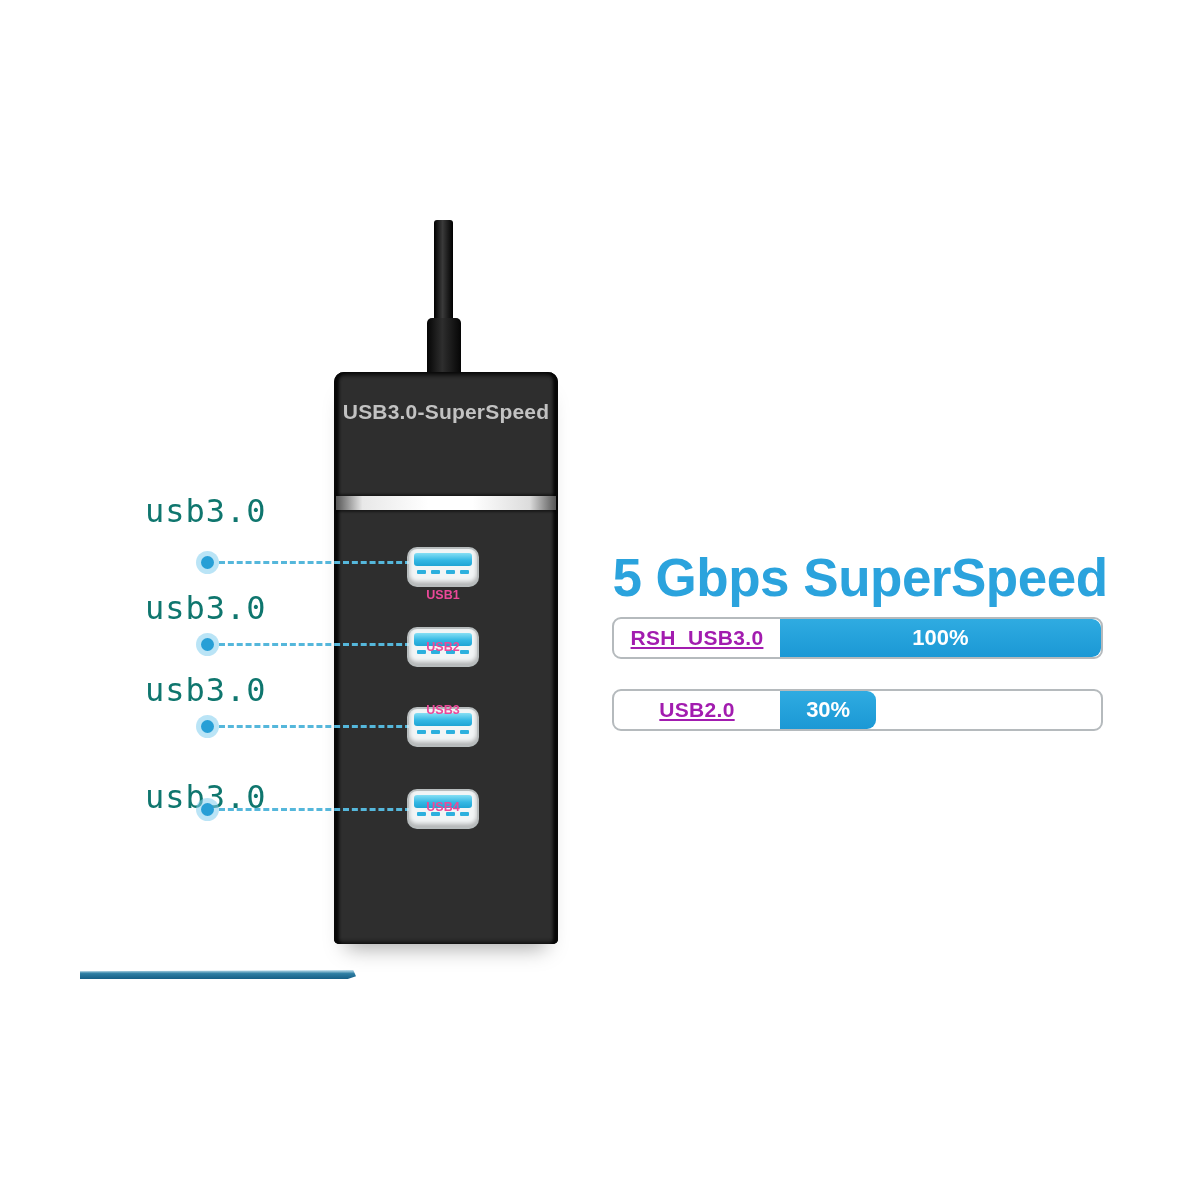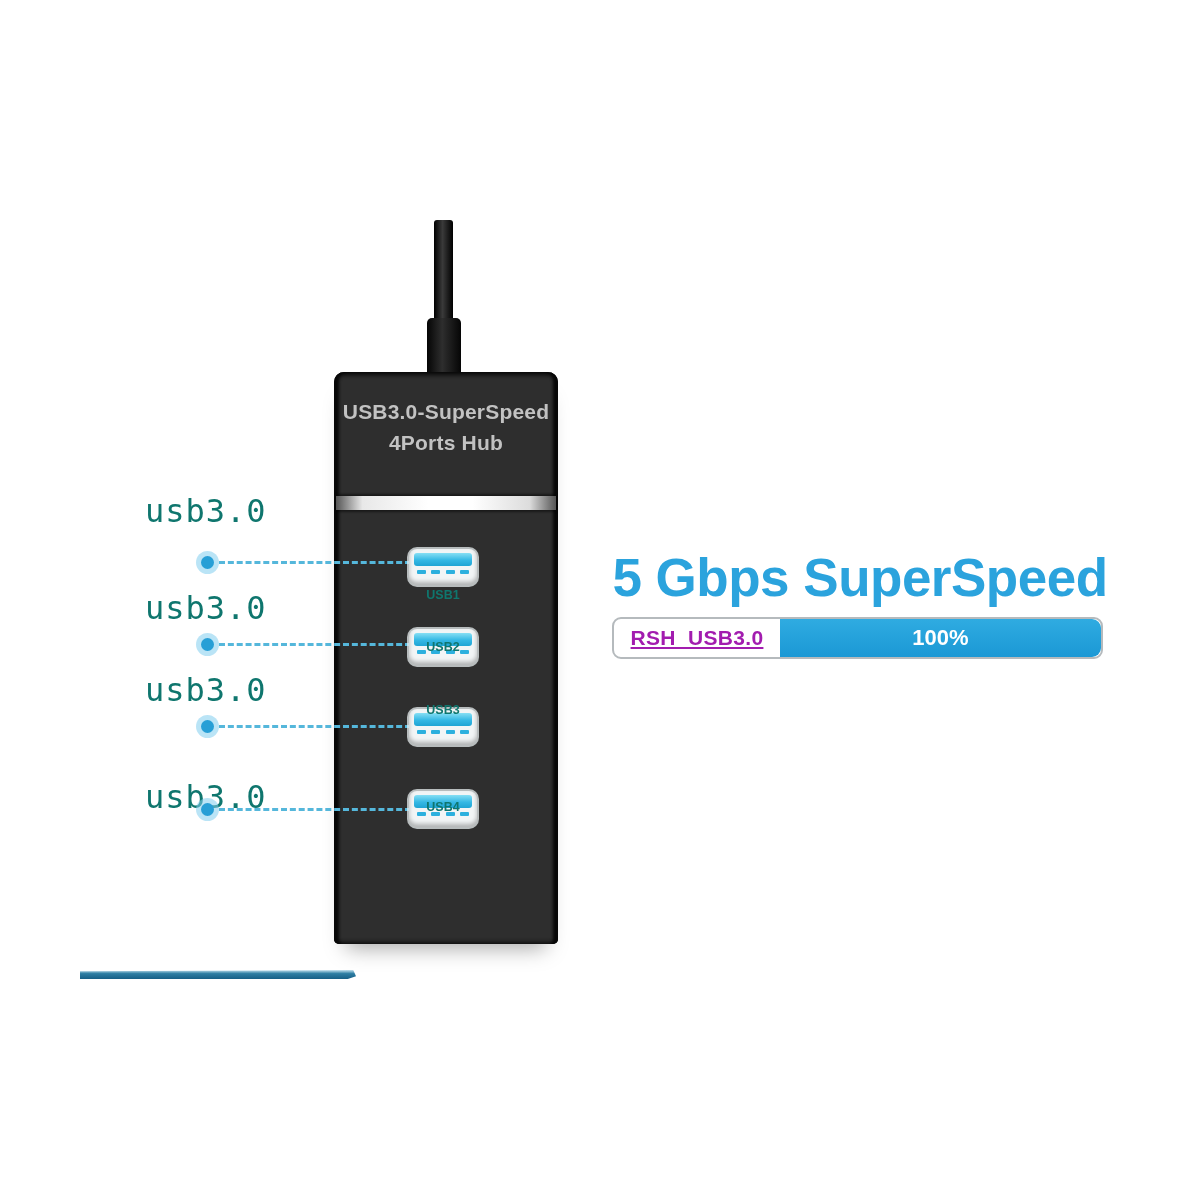--- a/index.html
+++ b/index.html
@@ -53,21 +53,21 @@
     z-index:3;
   }
   .port-slot{
     height:13px;border-radius:3px;
     background:linear-gradient(180deg,#86dff4 0%,#35b8e4 55%,#1fa4d4 100%);
   }
   .port-pins{display:flex;justify-content:space-between;padding:4px 3px 0 3px;}
   .pin{width:9px;height:4px;background:#2cb0de;border-radius:1px;}
   .port-label{
     position:absolute;left:397px;width:92px;text-align:center;
-    color:#0f766e;font-size:12.5px;font-weight:bold;z-index:3;
+    color:#ec4899;font-size:12.5px;font-weight:bold;z-index:3;
   }
   .p1{top:549px;} .p1l{top:588px;}
   .p2{top:629px;} .p2l{top:640px;}
   .p3{top:709px;} .p3l{top:703px;text-align:center;}
   .p4{top:791px;} .p4l{top:800px;}
   
   .callout-label{
     position:absolute;left:145px;width:120px;
     font-family:"DejaVu Sans Mono", monospace;
     font-size:32px;color:#0f766e;letter-spacing:1px;z-index:2;
@@ -123,21 +123,20 @@
 <body>
 
 <div class="stage">
 
   <div class="cable-thin"></div>
   <div class="cable-relief"></div>
 
   <div class="hub">
     <div class="hub-title">
       <div>USB3.0-SuperSpeed</div>
-      <div>4Ports Hub</div>
     </div>
     <div class="stripe"></div>
   </div>
 
   <div class="port p1">
     <div class="port-slot"></div>
     <div class="port-pins">
       <span class="pin"></span>
         <span class="pin"></span>
         <span class="pin"></span>
@@ -198,16 +197,24 @@
 
   <div class="bar b1">
     <div class="bar-label">RSH  USB3.0</div>
     <div class="bar-track">
       <div class="bar-fill" style="width: 100%;">
         <span>100%</span>
       </div>
     </div>
   </div>
 
+  <div class="bar b2">
+    <div class="bar-label">USB2.0</div>
+    <div class="bar-track">
+      <div class="bar-fill" style="width: 30%;">
+        <span>30%</span>
+      </div>
+    </div>
+  </div>
 
   <div class="underline"></div>
 
 </div>
 
 </body></html>

